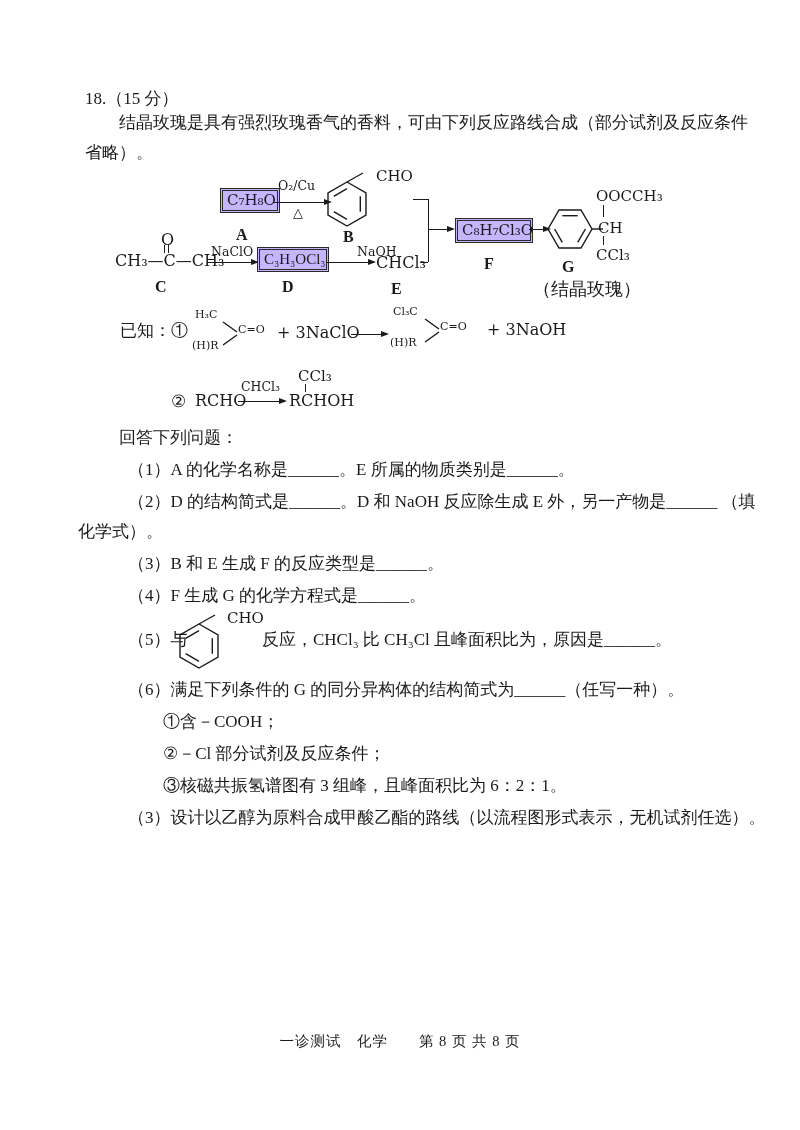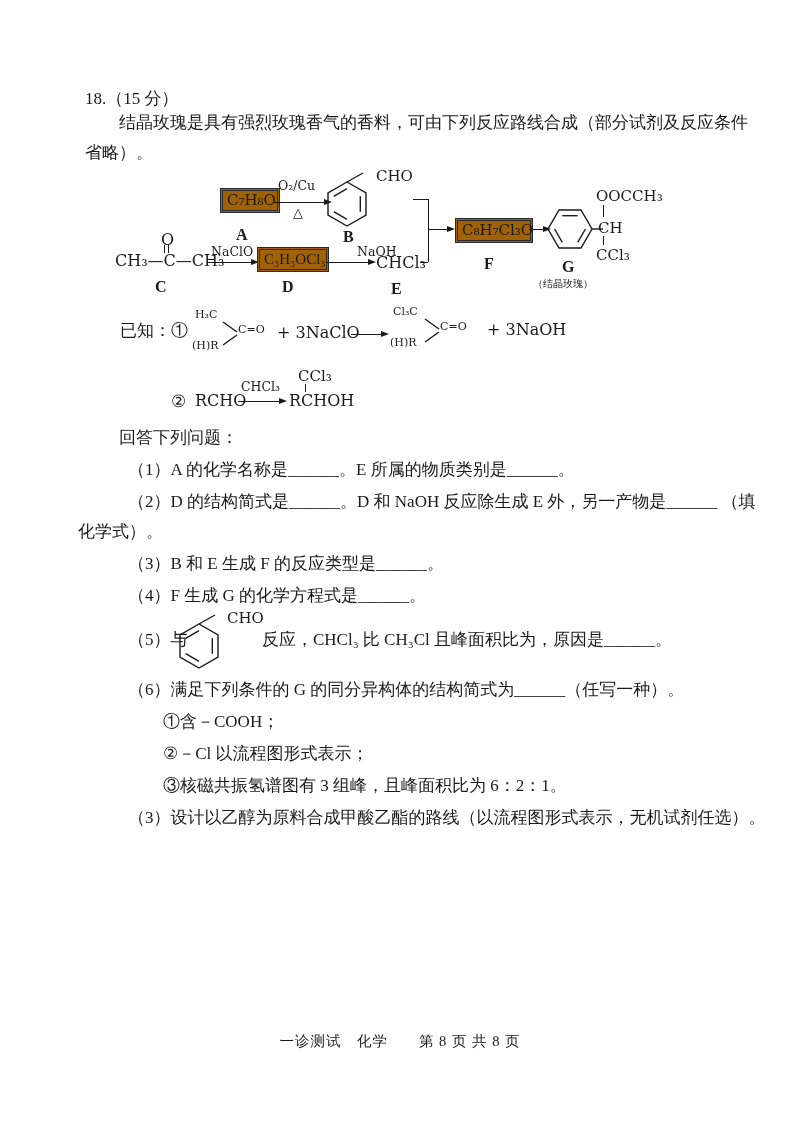--- a/index.html
+++ b/index.html
@@ -5,39 +5,39 @@
   html,body{margin:0;padding:0;}
   body{
     width:800px;height:1130px;position:relative;background:#ffffff;
     font-family:"Liberation Serif","DejaVu Serif",serif;color:#1a1a1a;
     overflow:hidden;
   }
   .line{position:absolute;font-size:17px;line-height:1.25;white-space:nowrap;}
   .fm{font-family:"DejaVu Serif","Liberation Serif",serif;}
   .abs{position:absolute;white-space:nowrap;}
   .fbox{position:absolute;border:3px double #2a2a2a;padding:0 4px;font-size:15px;
-        line-height:19px;text-align:center;background:#a16207;}
+        line-height:19px;text-align:center;background:#c4b5fd;}
   .lbl{position:absolute;font-weight:bold;font-size:16px;}
   .cond{position:absolute;font-size:12.5px;line-height:1;}
   .arr{position:absolute;height:0;border-top:1.4px solid #1a1a1a;}
   .arr::after{content:"";position:absolute;right:-2px;top:-4.4px;width:0;height:0;
       border-left:8px solid #1a1a1a;border-top:3.4px solid transparent;border-bottom:3.4px solid transparent;}
   .hl{position:absolute;height:0;border-top:1.4px solid #1a1a1a;}
   .vl{position:absolute;width:0;border-left:1.4px solid #1a1a1a;}
   .vb{position:absolute;width:0;border-left:1.3px solid #1a1a1a;}
   .dbl{position:absolute;width:3px;height:8px;border-left:1.3px solid #1a1a1a;border-right:1.3px solid #1a1a1a;}
   .ketone{position:absolute;width:90px;height:52px;font-size:11px;}
   .ketone .k-top{position:absolute;left:0;top:0;}
   .ketone .k-bot{position:absolute;left:-3px;top:31px;}
   .ketone .k-co{position:absolute;left:43px;top:15px;}
   .ketone svg{position:absolute;left:27px;top:13px;}
   svg line, svg polygon{stroke:#1a1a1a;stroke-width:1.4;fill:none;}
   .small15{font-size:15px;}
   .small16{font-size:16px;}
-  .caption{font-size:10px;}
+  .caption{font-size:18px;}
   .footer{position:absolute;left:0;top:1032px;width:100%;text-align:center;font-size:14.5px;letter-spacing:1px;}
 </style>
 </head>
 <body>
 
 <div class="line" style="left:85px;top:88px;">18.（15 分）</div>
 <div class="line" style="left:119px;top:112px;">结晶玫瑰是具有强烈玫瑰香气的香料，可由下列反应路线合成（部分试剂及反应条件</div>
 <div class="line" style="left:85px;top:142px;">省略）。</div>
 
 <div class="abs" style="left:85px;top:165px;width:660px;height:140px;">
@@ -150,17 +150,17 @@
   <line x1="8.7" y1="26.3" x2="22" y2="18.6"></line>
   <line x1="35.3" y1="26.3" x2="35.3" y2="41.7"></line>
   <line x1="22" y1="49.4" x2="8.7" y2="41.7"></line>
   <line x1="22" y1="12" x2="38" y2="3"></line>
 </svg>
 <span class="abs fm small15" style="left:227px;top:609px;">CHO</span>
 <div class="line" style="left:262px;top:629px;">反应，CHCl₃ 比 CH₃Cl 且峰面积比为，原因是______。</div>
 
 <div class="line" style="left:128px;top:679px;">（6）满足下列条件的 G 的同分异构体的结构简式为______（任写一种）。</div>
 <div class="line" style="left:163px;top:711px;">①含－COOH；</div>
-<div class="line" style="left:163px;top:743px;">②－Cl 以流程图形式表示；</div>
+<div class="line" style="left:163px;top:743px;">②－Cl 部分试剂及反应条件；</div>
 <div class="line" style="left:163px;top:775px;">③核磁共振氢谱图有 3 组峰，且峰面积比为 6：2：1。</div>
 <div class="line" style="left:128px;top:807px;">（3）设计以乙醇为原料合成甲酸乙酯的路线（以流程图形式表示，无机试剂任选）。</div>
 
 <div class="footer">一诊测试　化学　　第 8 页 共 8 页</div>
 
 </body></html>

